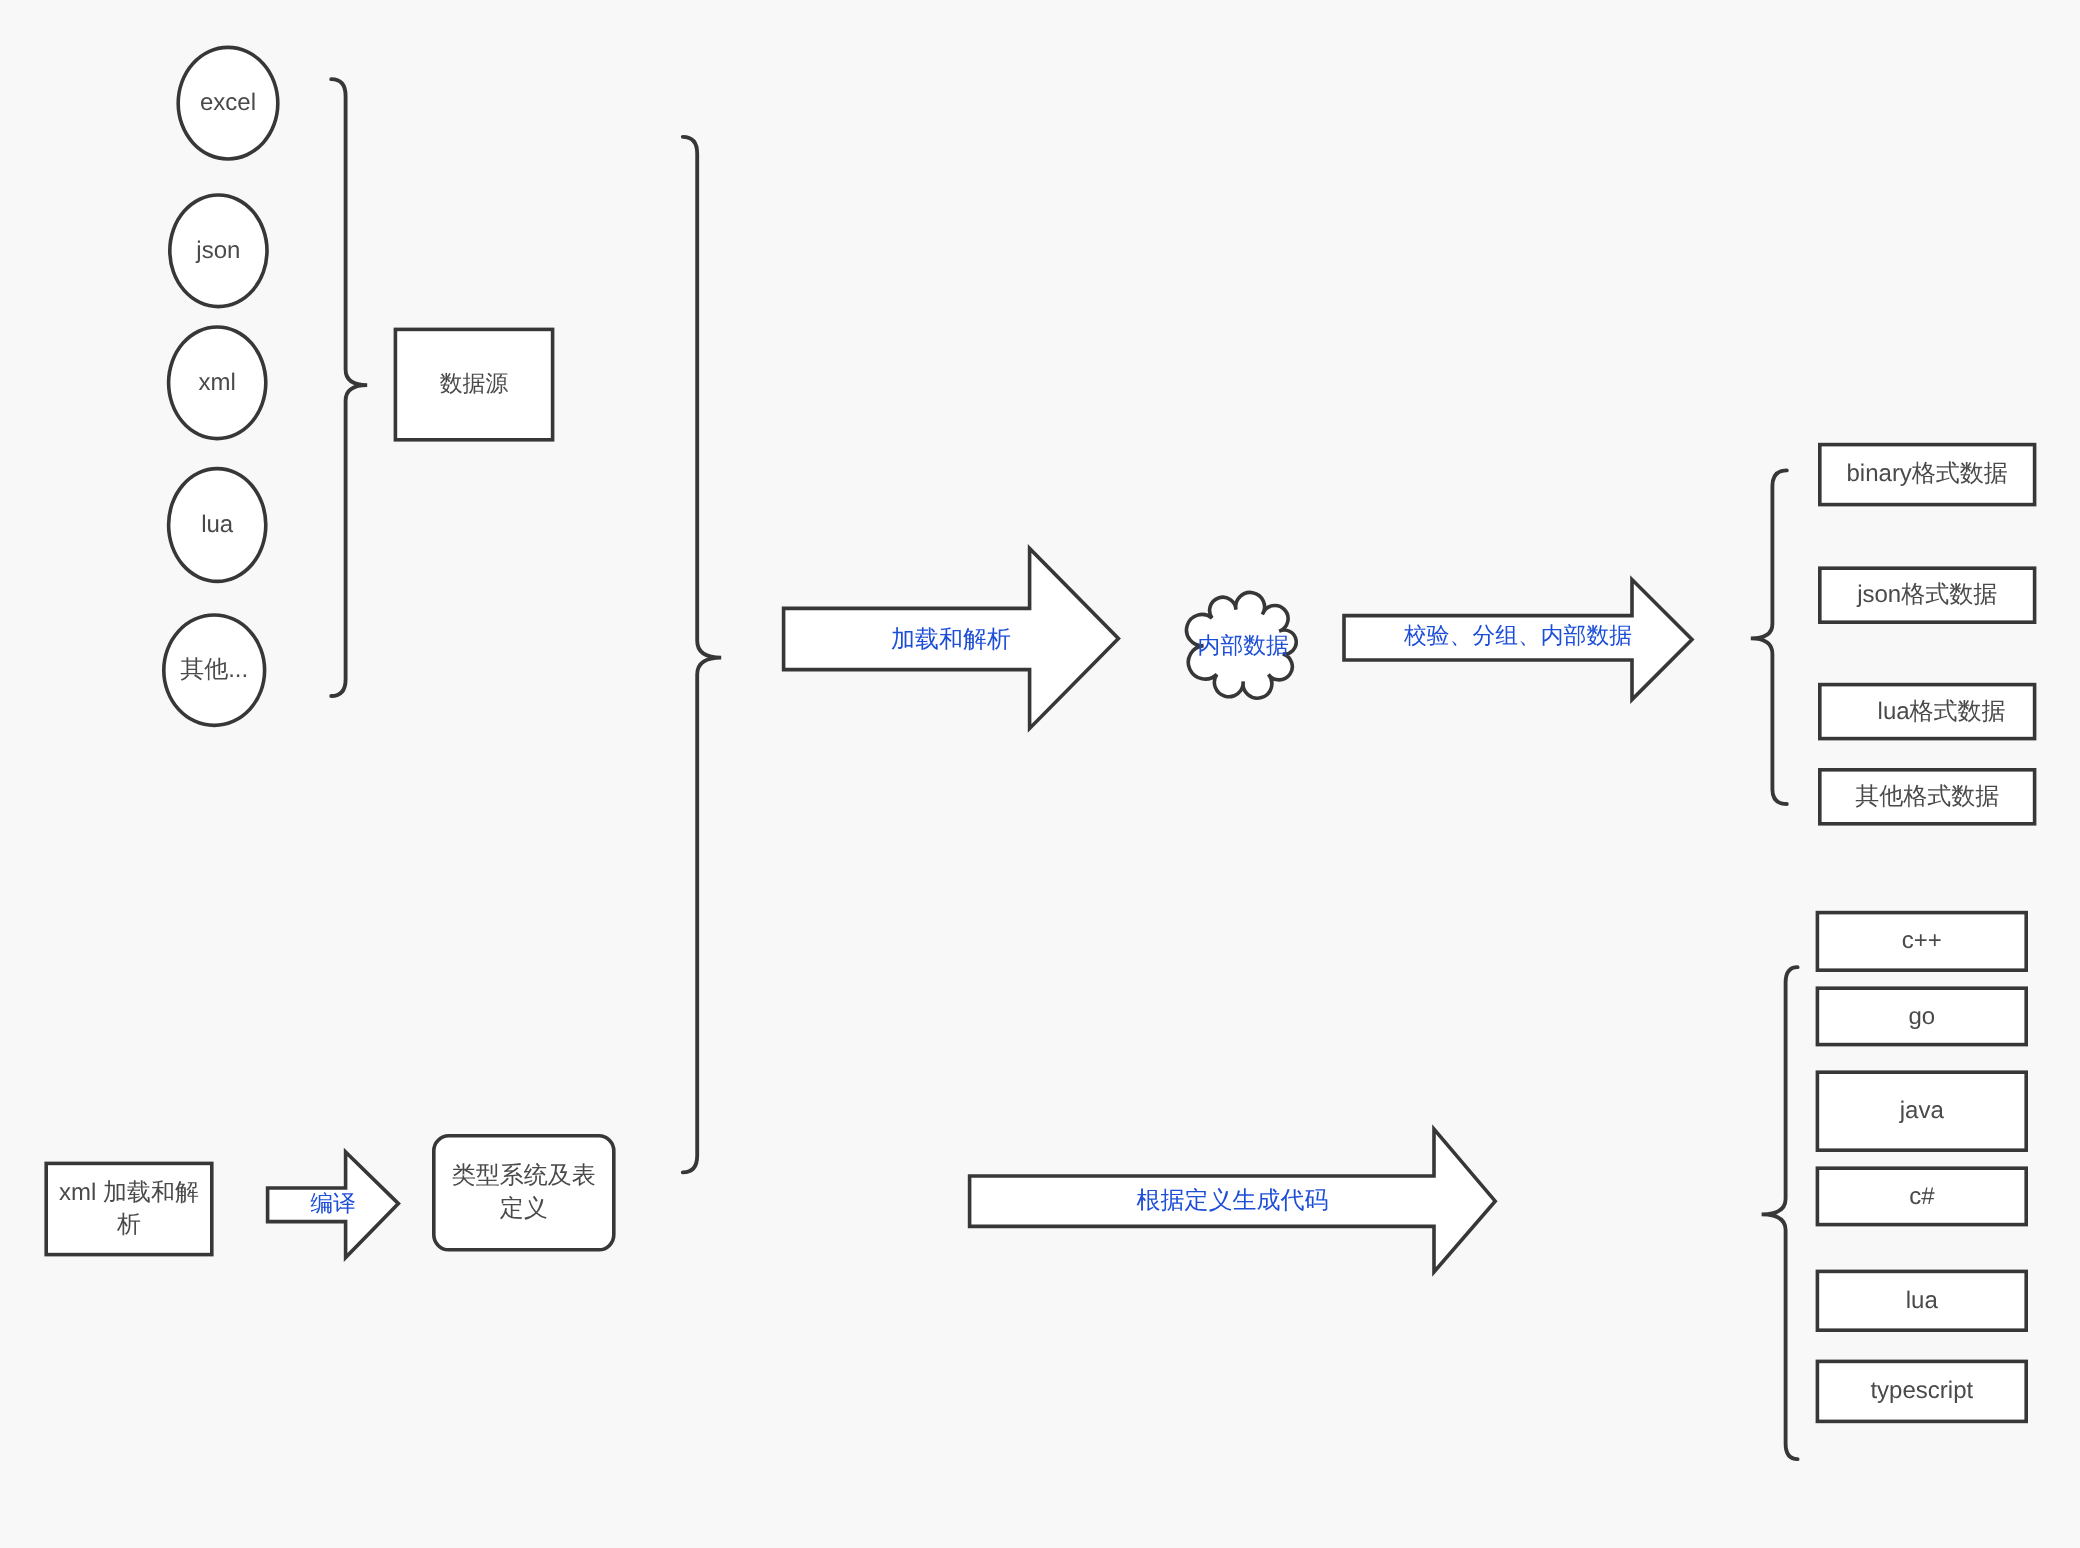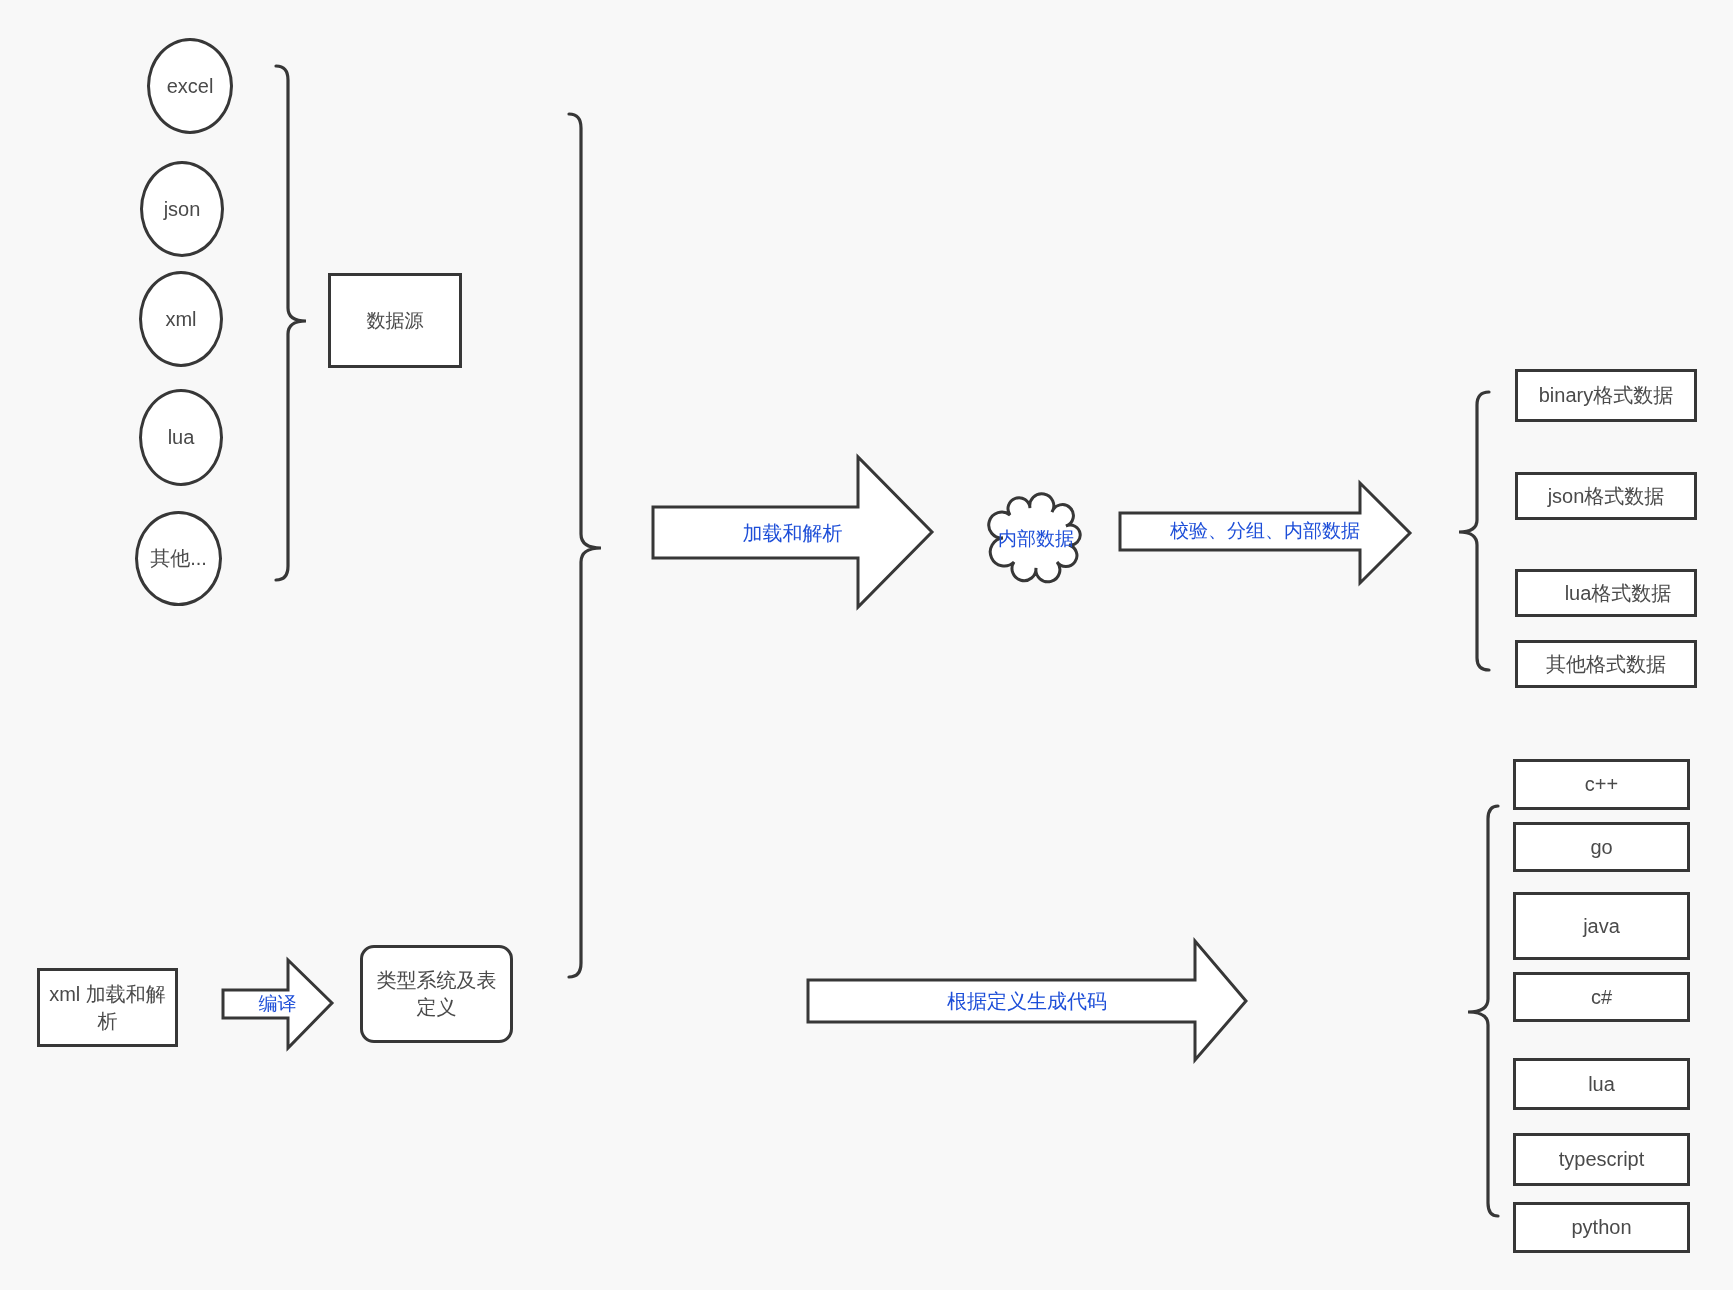--- a/index.html
+++ b/index.html
@@ -75,18 +75,17 @@
   <div class="node" style="left:1515px;top:472px;width:182px;height:48px;">json格式数据</div>
   <div class="node" style="left:1515px;top:569px;width:182px;height:48px;padding-left:24px;">lua格式数据</div>
   <div class="node" style="left:1515px;top:640px;width:182px;height:48px;">其他格式数据</div>
 
   <div class="node" style="left:1513px;top:759px;width:177px;height:51px;">c++</div>
   <div class="node" style="left:1513px;top:822px;width:177px;height:50px;">go</div>
   <div class="node" style="left:1513px;top:892px;width:177px;height:68px;">java</div>
   <div class="node" style="left:1513px;top:972px;width:177px;height:50px;">c#</div>
   <div class="node" style="left:1513px;top:1058px;width:177px;height:52px;">lua</div>
   <div class="node" style="left:1513px;top:1133px;width:177px;height:53px;">typescript</div>
-  <div class="node" style="left:1513px;top:1202px;width:177px;height:51px;">python</div>
 
   <div class="node" style="left:37px;top:968px;width:141px;height:79px;padding:0 8px;">xml 加载和解析</div>
   <div class="node rounded" style="left:360px;top:945px;width:153px;height:98px;padding:0 10px;">类型系统及表定义</div>
 
 </div>
 
 </body></html>

